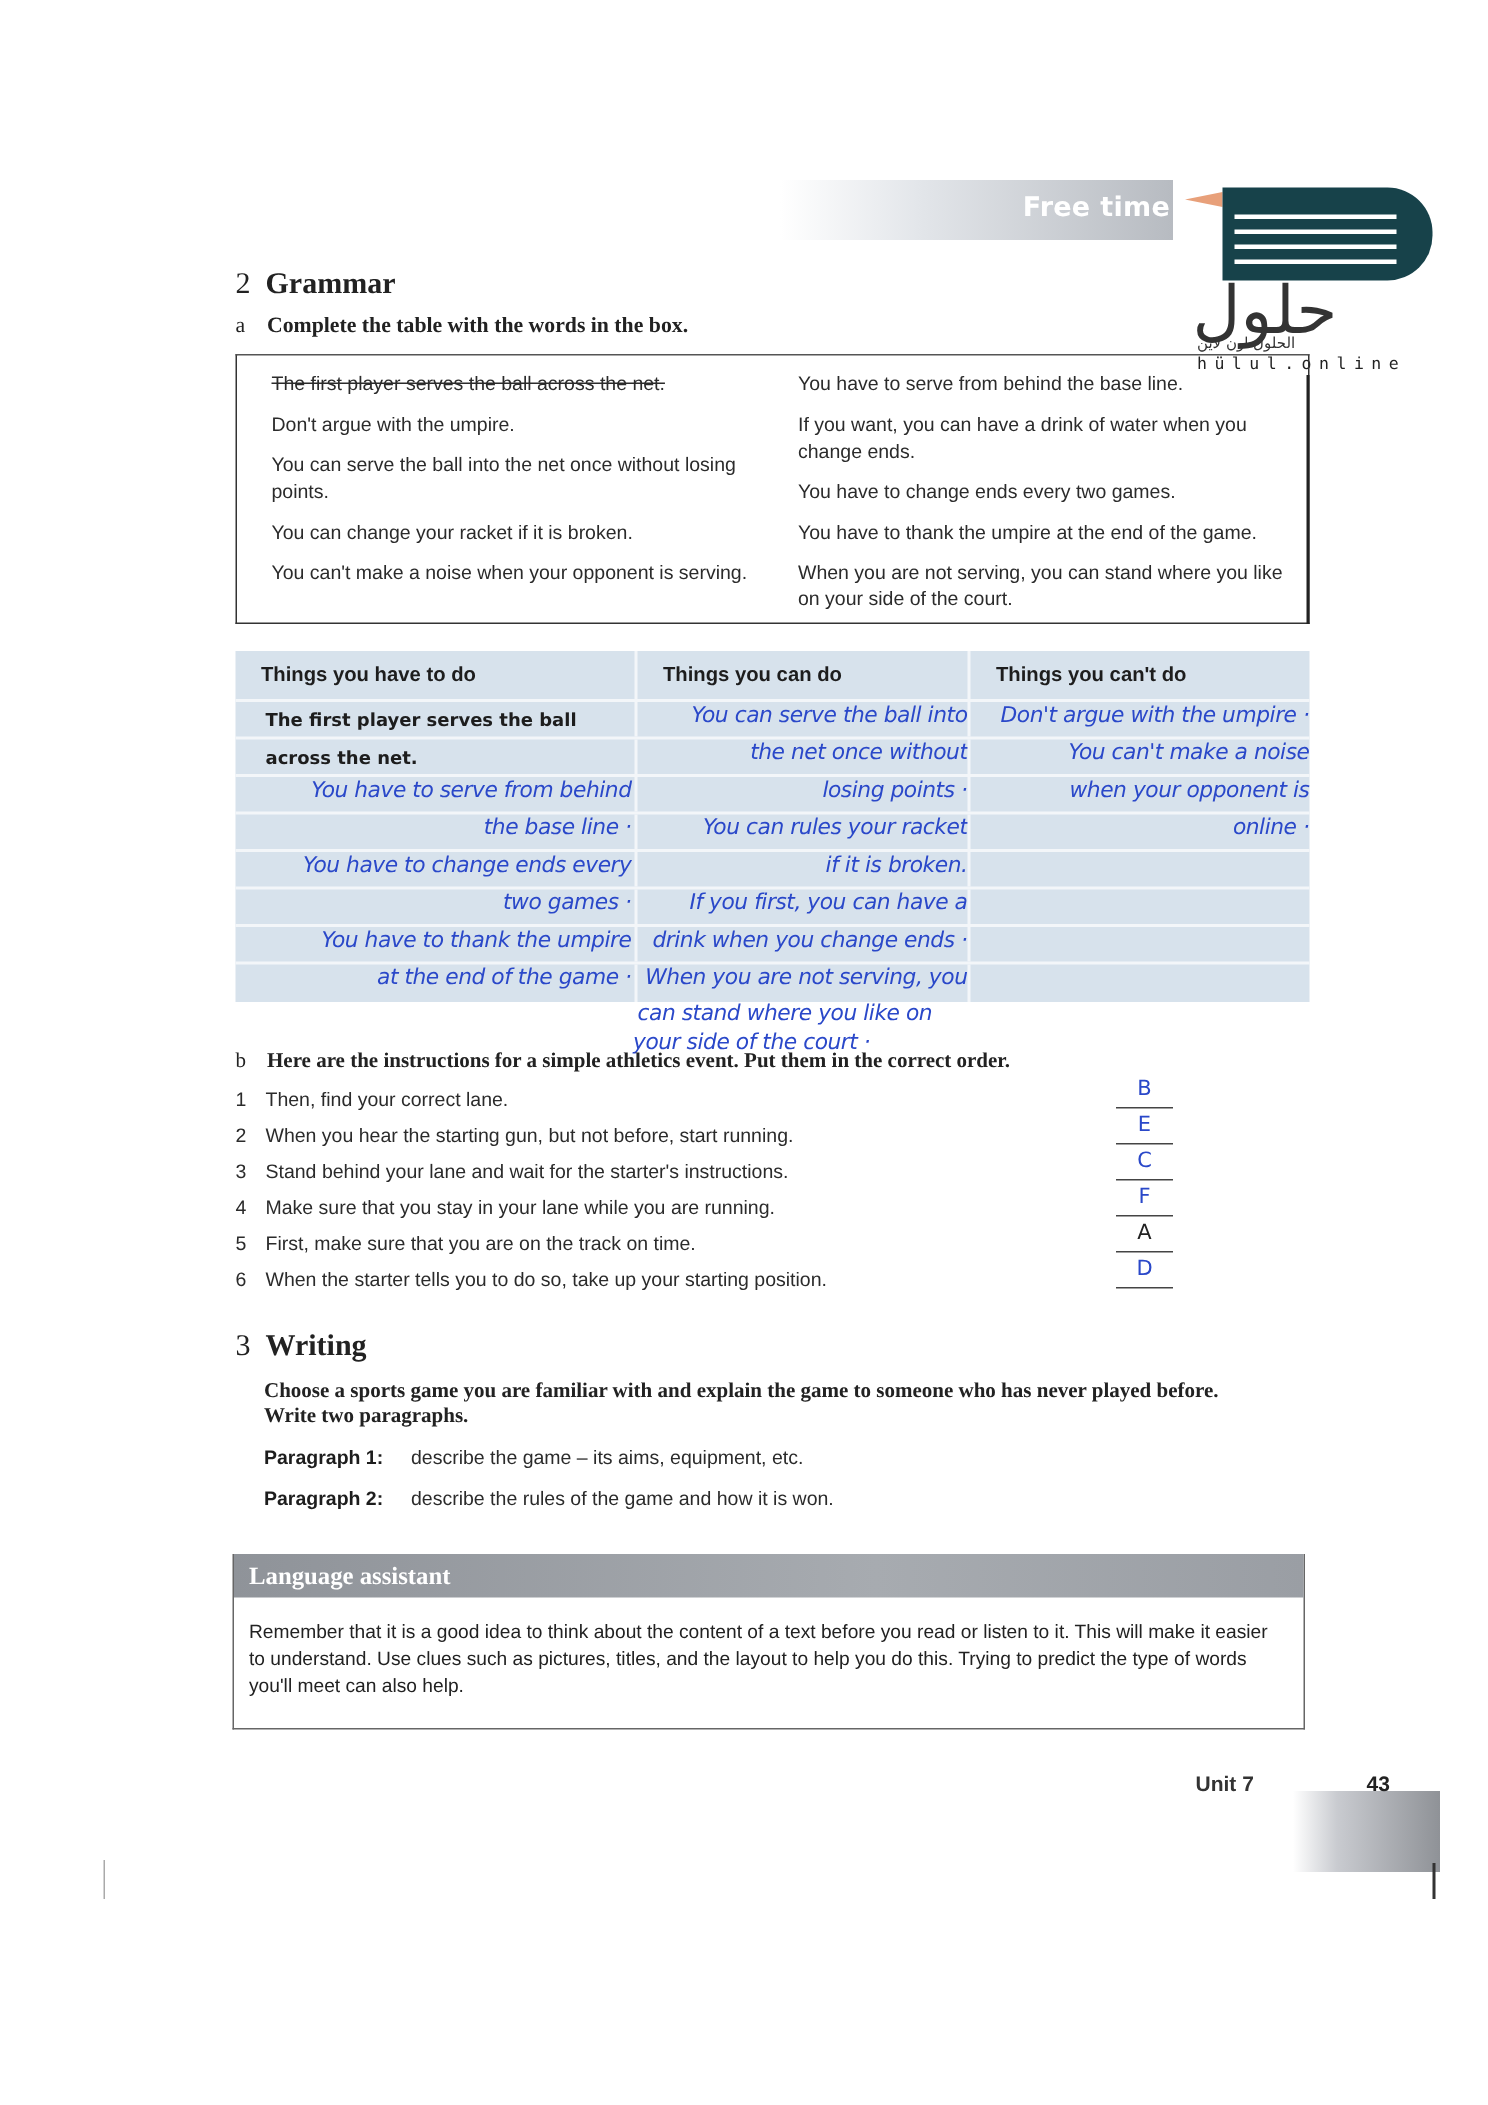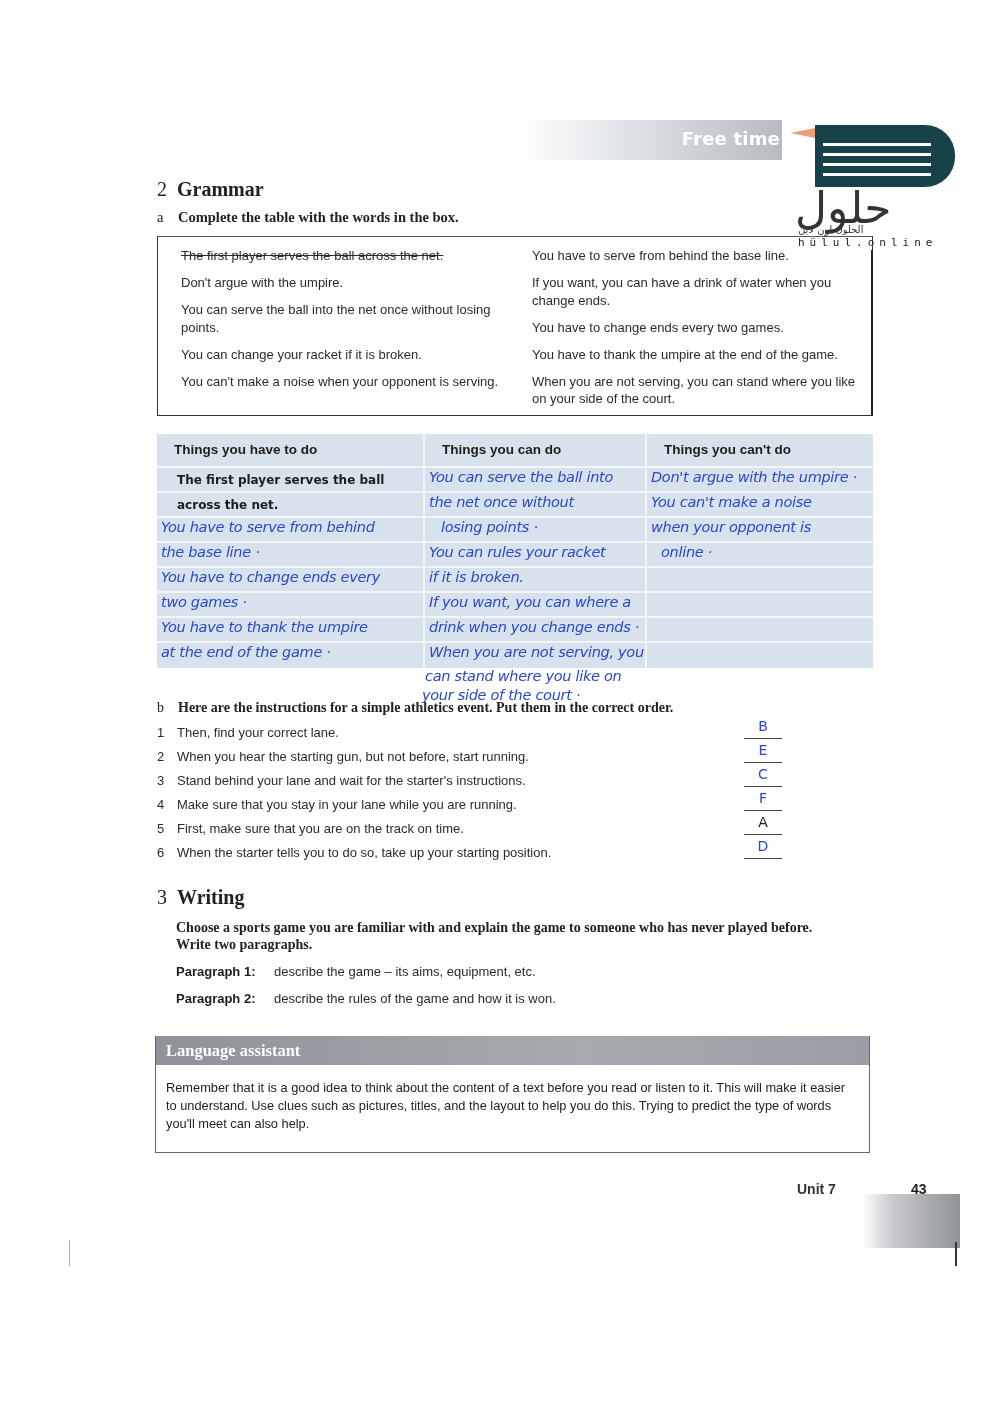--- a/index.html
+++ b/index.html
@@ -46,21 +46,21 @@
     background: #d7e2ec;
     padding-left: 16px;
   }
   .ans-row { position: absolute; left: 0; width: 716px; border-top: 2px solid #f3f6f9; }
   .ans-cell { position: absolute; top: 0; height: 100%; white-space: nowrap; overflow: visible; }
   .ans-cell.c1 { left: 0; width: 264px; }
   .ans-cell.c2 { left: 266px; width: 222px; border-left: 2px solid #f3f6f9; }
   .ans-cell.c3 { left: 488px; width: 228px; border-left: 2px solid #f3f6f9; }
   .th { font-weight: bold; font-size: 13.5px; color: #1d1d1d; padding: 8px 0 0 17px; }
   .printed { font-weight: bold; font-size: 12px; color: #1d1d1d; padding: 5px 0 0 20px; font-family: "DejaVu Sans", sans-serif; }
-  .hand { font-family: "DejaVu Sans", sans-serif; font-size: 14.5px; color: #2a48c9; font-style: italic; padding: 1px 0 0 4px; letter-spacing: -0.3px; }
+  .hand { font-family: "DejaVu Sans", sans-serif; font-size: 14.5px; color: #2a48c9; font-style: italic; padding: 1px 0 0 4px; letter-spacing: -0.3px; text-align: right; }
   .hand-float { position:absolute; font-family:"DejaVu Sans",sans-serif; font-size:14.5px; color:#2a48c9; font-style:italic; white-space:nowrap; letter-spacing:-0.3px; }
 
   
   .order-list { position: absolute; left: 157px; top: 723px; width: 640px; }
   .order-item { position: absolute; left: 0; height: 24px; font-size: 13px; color:#2b2b2b; white-space: nowrap; }
   .order-item .n { display: inline-block; width: 20px; }
   .answer-slot { position: absolute; left: 587px; width: 38px; height: 22px; border-bottom: 1.3px solid #444; text-align: center; }
   .answer-slot span { font-family:"DejaVu Sans",sans-serif; font-size: 14px; color: #2a48c9; }
   .answer-slot.dark span { color:#222; }
 
@@ -148,21 +148,21 @@
     <div class="ans-cell c2 hand">You can rules your racket</div>
     <div class="ans-cell c3 hand" style="padding-left:14px;">online ·</div>
   </div>
   <div class="ans-row" style="top:132px; height:25px;">
     <div class="ans-cell c1 hand">You have to change ends every</div>
     <div class="ans-cell c2 hand">if it is broken.</div>
     <div class="ans-cell c3 hand"></div>
   </div>
   <div class="ans-row" style="top:157px; height:25px;">
     <div class="ans-cell c1 hand">two games ·</div>
-    <div class="ans-cell c2 hand">If you want, you can where a</div>
+    <div class="ans-cell c2 hand">If you first, you can have a</div>
     <div class="ans-cell c3 hand"></div>
   </div>
   <div class="ans-row" style="top:182px; height:25px;">
     <div class="ans-cell c1 hand">You have to thank the umpire</div>
     <div class="ans-cell c2 hand">drink when you change ends ·</div>
     <div class="ans-cell c3 hand"></div>
   </div>
   <div class="ans-row" style="top:207px; height:27px;">
     <div class="ans-cell c1 hand">at the end of the game ·</div>
     <div class="ans-cell c2 hand">When you are not serving, you</div>

